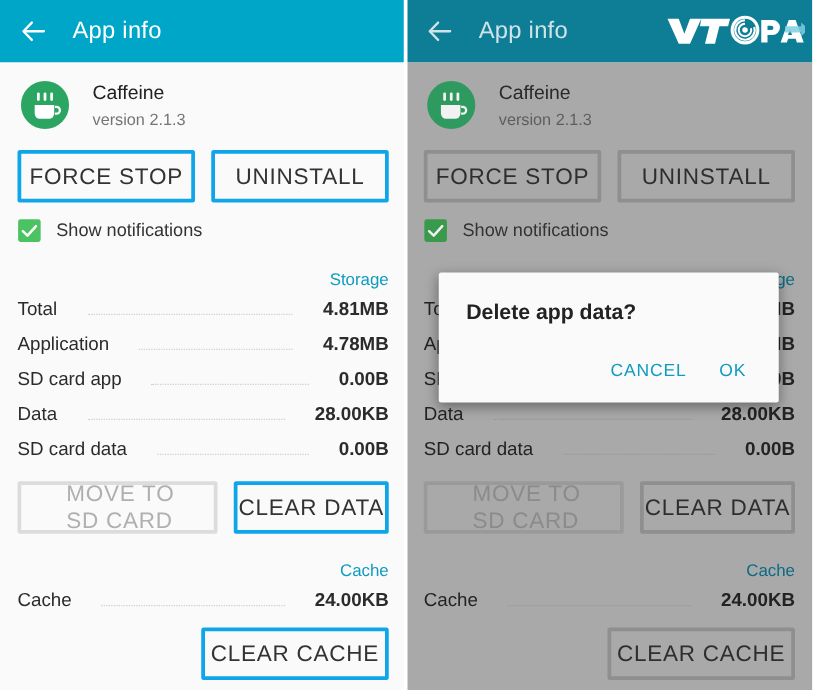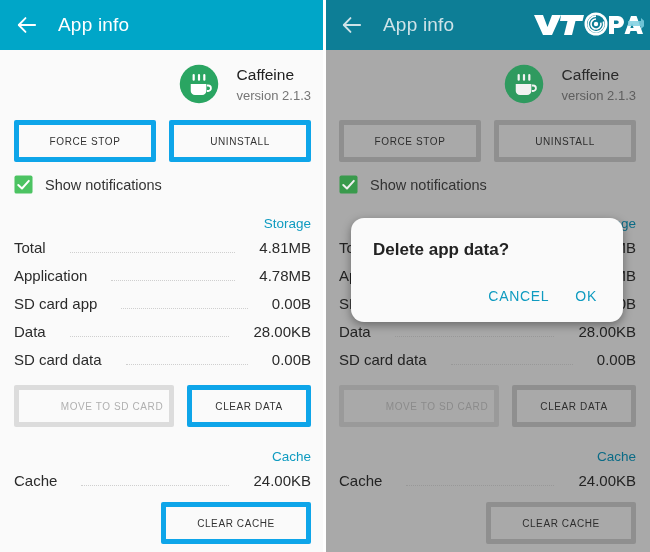--- a/index.html
+++ b/index.html
@@ -24,30 +24,30 @@
   .back-icon { width: 26px; height: 26px; flex: none; display: block; }
   .appbar-title {
     color: #ffffff; font-size: 19px; margin-left: 18px;
     letter-spacing: .2px; white-space: nowrap;
   }
   .vtc-logo { position: absolute; right: 6px; top: 4px; width: 116px; height: 40px; }
 
   
   .content { position: relative; padding: 0 14px; background: #fafafa; height: 502px; }
 
-  .app-row { display: flex; align-items: center; padding: 12px 0 10px 0; justify-content: flex-end; }
+  .app-row { display: flex; align-items: center; padding: 12px 0 10px 0; }
   .app-icon { width: 44px; height: 44px; flex: none; }
   .app-meta { margin-left: 16px; }
   .app-name { font-size: 15.5px; color: #212121; line-height: 1.25; }
   .app-ver  { font-size: 13px; color: #757575; margin-top: 3px; }
 
   .btn-row { display: flex; gap: 13px; margin-top: 4px; }
   .btn {
-    flex: 1; height: 42px; border: 5px solid #0ea5e9; border-radius: 2px;
-    background: #fafafa; color: #333333; font-size: 10px;
+    flex: 1; height: 42px; border: 3px solid #0ea5e9; border-radius: 2px;
+    background: #fafafa; color: #333333; font-size: 18px;
     letter-spacing: .6px; display: flex; align-items: center; justify-content: center;
     font-family: "Liberation Sans", sans-serif;
   }
   .btn.disabled { color: #b0b0b0; border-color: #dcdcdc; padding-left: 36px; }
   .btn.half { flex: 0 0 150px; margin-left: 42px; }
   .btn-row.right-only { justify-content: flex-end; }
 
   .check-row { display: flex; align-items: center; margin-top: 13px; }
   .checkbox { width: 19px; height: 19px; flex: none; }
   .check-label { font-size: 14.5px; color: #333333; margin-left: 12px; }
@@ -55,42 +55,42 @@
   .section-head {
     color: #0f9bc0; font-size: 13.5px; margin-top: 22px; margin-bottom: 4px; text-align: right;
   }
 
   .kv-row {
     display: flex; align-items: baseline; font-size: 15px; color: #2b2b2b;
     height: 28px; padding-top: 4px; gap: 21px;
   }
   .kv-key { white-space: nowrap; }
   .kv-dots { flex: 1; border-bottom: 1px dotted #cfcfcf; margin: 0 3px 4px 3px; height: 1px; }
-  .kv-val { white-space: nowrap; }
+  .kv-val { white-space: nowrap; font-weight: bold; }
 
   .btn-row.storage-actions { margin-top: 10px; }
   .btn-row.cache-actions { margin-top: 6px; }
 
   
   .panel.right .appbar { background: #0d7e96; }
   .panel.right .appbar-title { color: #cfe3e8; }
   .panel.right .content { background: #a9a9a9; }
   .panel.right .app-name { color: #2a2a2a; }
   .panel.right .app-ver { color: #5e5e5e; }
   .panel.right .btn { background: #a9a9a9; border-color: #8f8f8f; color: #2e2e2e; }
   .panel.right .btn.disabled { color: #8b8b8b; border-color: #9a9a9a; }
   .panel.right .section-head { color: #0a6b86; }
   .panel.right .kv-row { color: #232323; }
   .panel.right .kv-dots { border-bottom-color: #989898; }
   .panel.right .back-icon .stroke { stroke: #cfe3e8; }
 
   
   .dialog {
     position: absolute; left: 26px; top: 168px; width: 272px;
-    background: #fafafa; border-radius: 13px; z-index: 20;
+    background: #fafafa; border-radius: 2px; z-index: 20;
     box-shadow: 0 3px 10px rgba(0,0,0,.38);
     padding: 22px 22px 6px 22px;
   }
   .dialog-title { font-size: 17px; font-weight: bold; color: #222222; }
   .dialog-body {
     font-size: 15px; color: #3a3a3a; line-height: 1.38; margin-top: 20px;
     white-space: pre-line;
   }
   .dialog-actions {
     display: flex; justify-content: flex-end; align-items: center;

